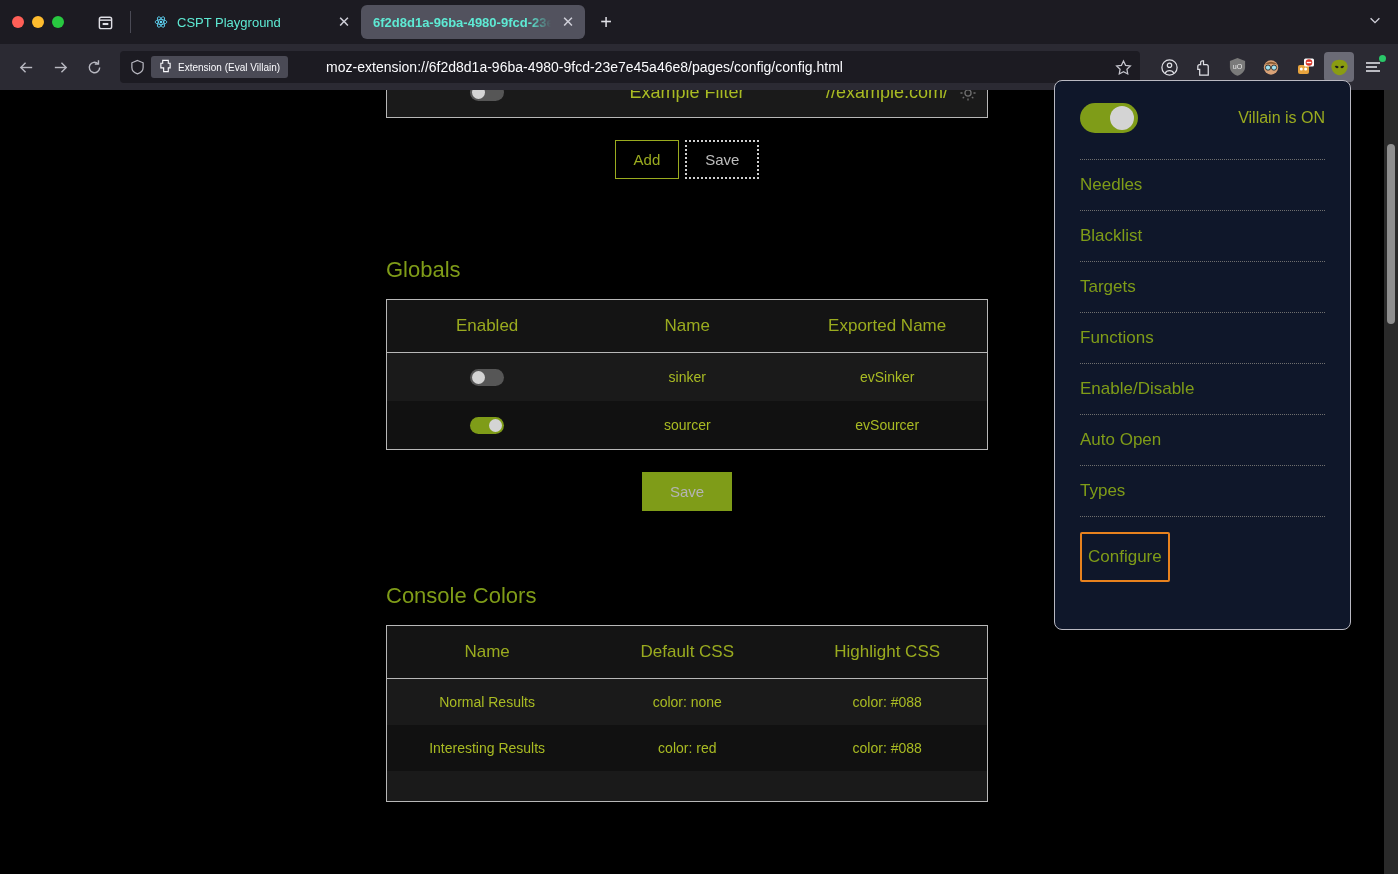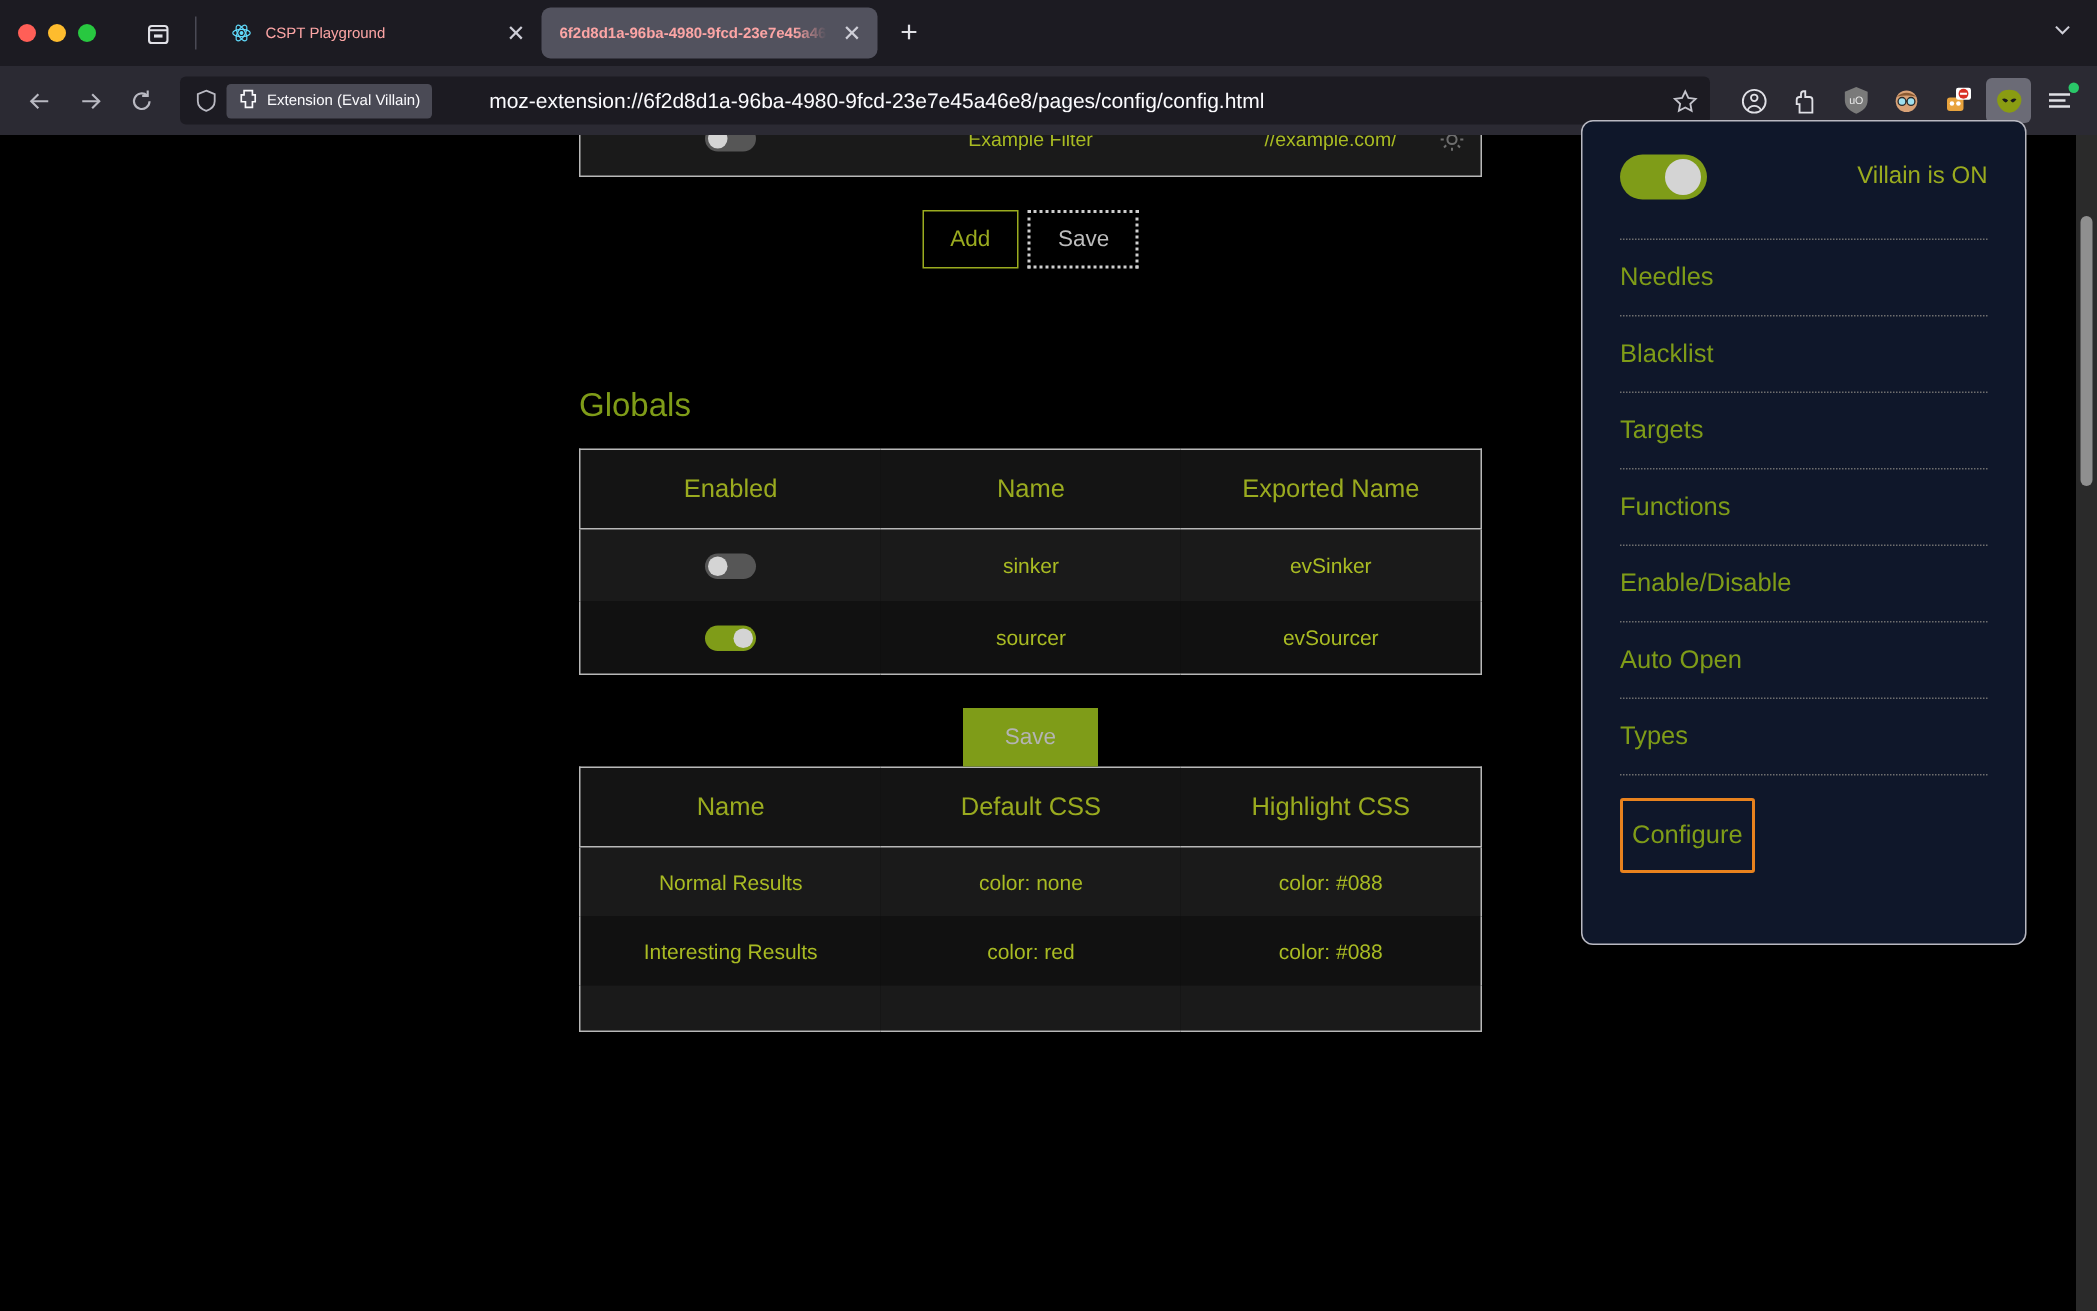--- a/index.html
+++ b/index.html
@@ -45,22 +45,22 @@
     display: flex; align-items: center;
     padding: 0 8px 0 12px;
     border-radius: 6px;
     gap: 8px;
     position: relative;
     min-width: 100px;
   }
   .tab.active { background: #52525e; }
   .tab-favicon { width: 16px; height: 16px; flex: 0 0 16px; display:flex; align-items:center; justify-content:center;}
   .tab-title {
-    font-size: 10px;
-    color: #fca5a5;
+    font-size: 13px;
+    color: #5eead4;
     white-space: nowrap;
     overflow: hidden;
   }
   .tab.inactive .tab-title { width: 150px; }
   .tab.active .tab-title {
     width: 178px;
     font-weight: bold;
     -webkit-mask-image: linear-gradient(to right, #000 88%, transparent 100%);
     mask-image: linear-gradient(to right, #000 88%, transparent 100%);
   }
@@ -228,21 +228,21 @@
     position: relative;
     overflow: hidden;
   }
   .partial-row {
     position: absolute;
     top: -13px; left: 0; right: 0;
     display: flex;
     align-items: center;
     height: 30px;
   }
-  .partial-cell { flex: 1; text-align: center; color: #a9bb23; font-size: 13px; }
+  .partial-cell { flex: 1; text-align: center; color: #a9bb23; font-size: 18px; }
   .partial-toggle { flex: 1; display: flex; justify-content: center; }
 
   .gear-corner {
     position: absolute;
     right: 10px; top: -6px;
     color: #777;
     font-size: 18px;
   }
 
   
@@ -511,20 +511,21 @@
             <td>sourcer</td>
             <td>evSourcer</td>
           </tr>
         </tbody>
       </table>
 
       <div class="btn-row">
         <button class="btn save-solid">Save</button>
       </div>
 
+      <h2 class="section-title" style="margin-top:72px;">Console Colors</h2>
 
       <table class="cfg">
         <thead>
           <tr>
             <th class="col-a">Name</th>
             <th class="col-b">Default CSS</th>
             <th class="col-c">Highlight CSS</th>
           </tr>
         </thead>
         <tbody>

